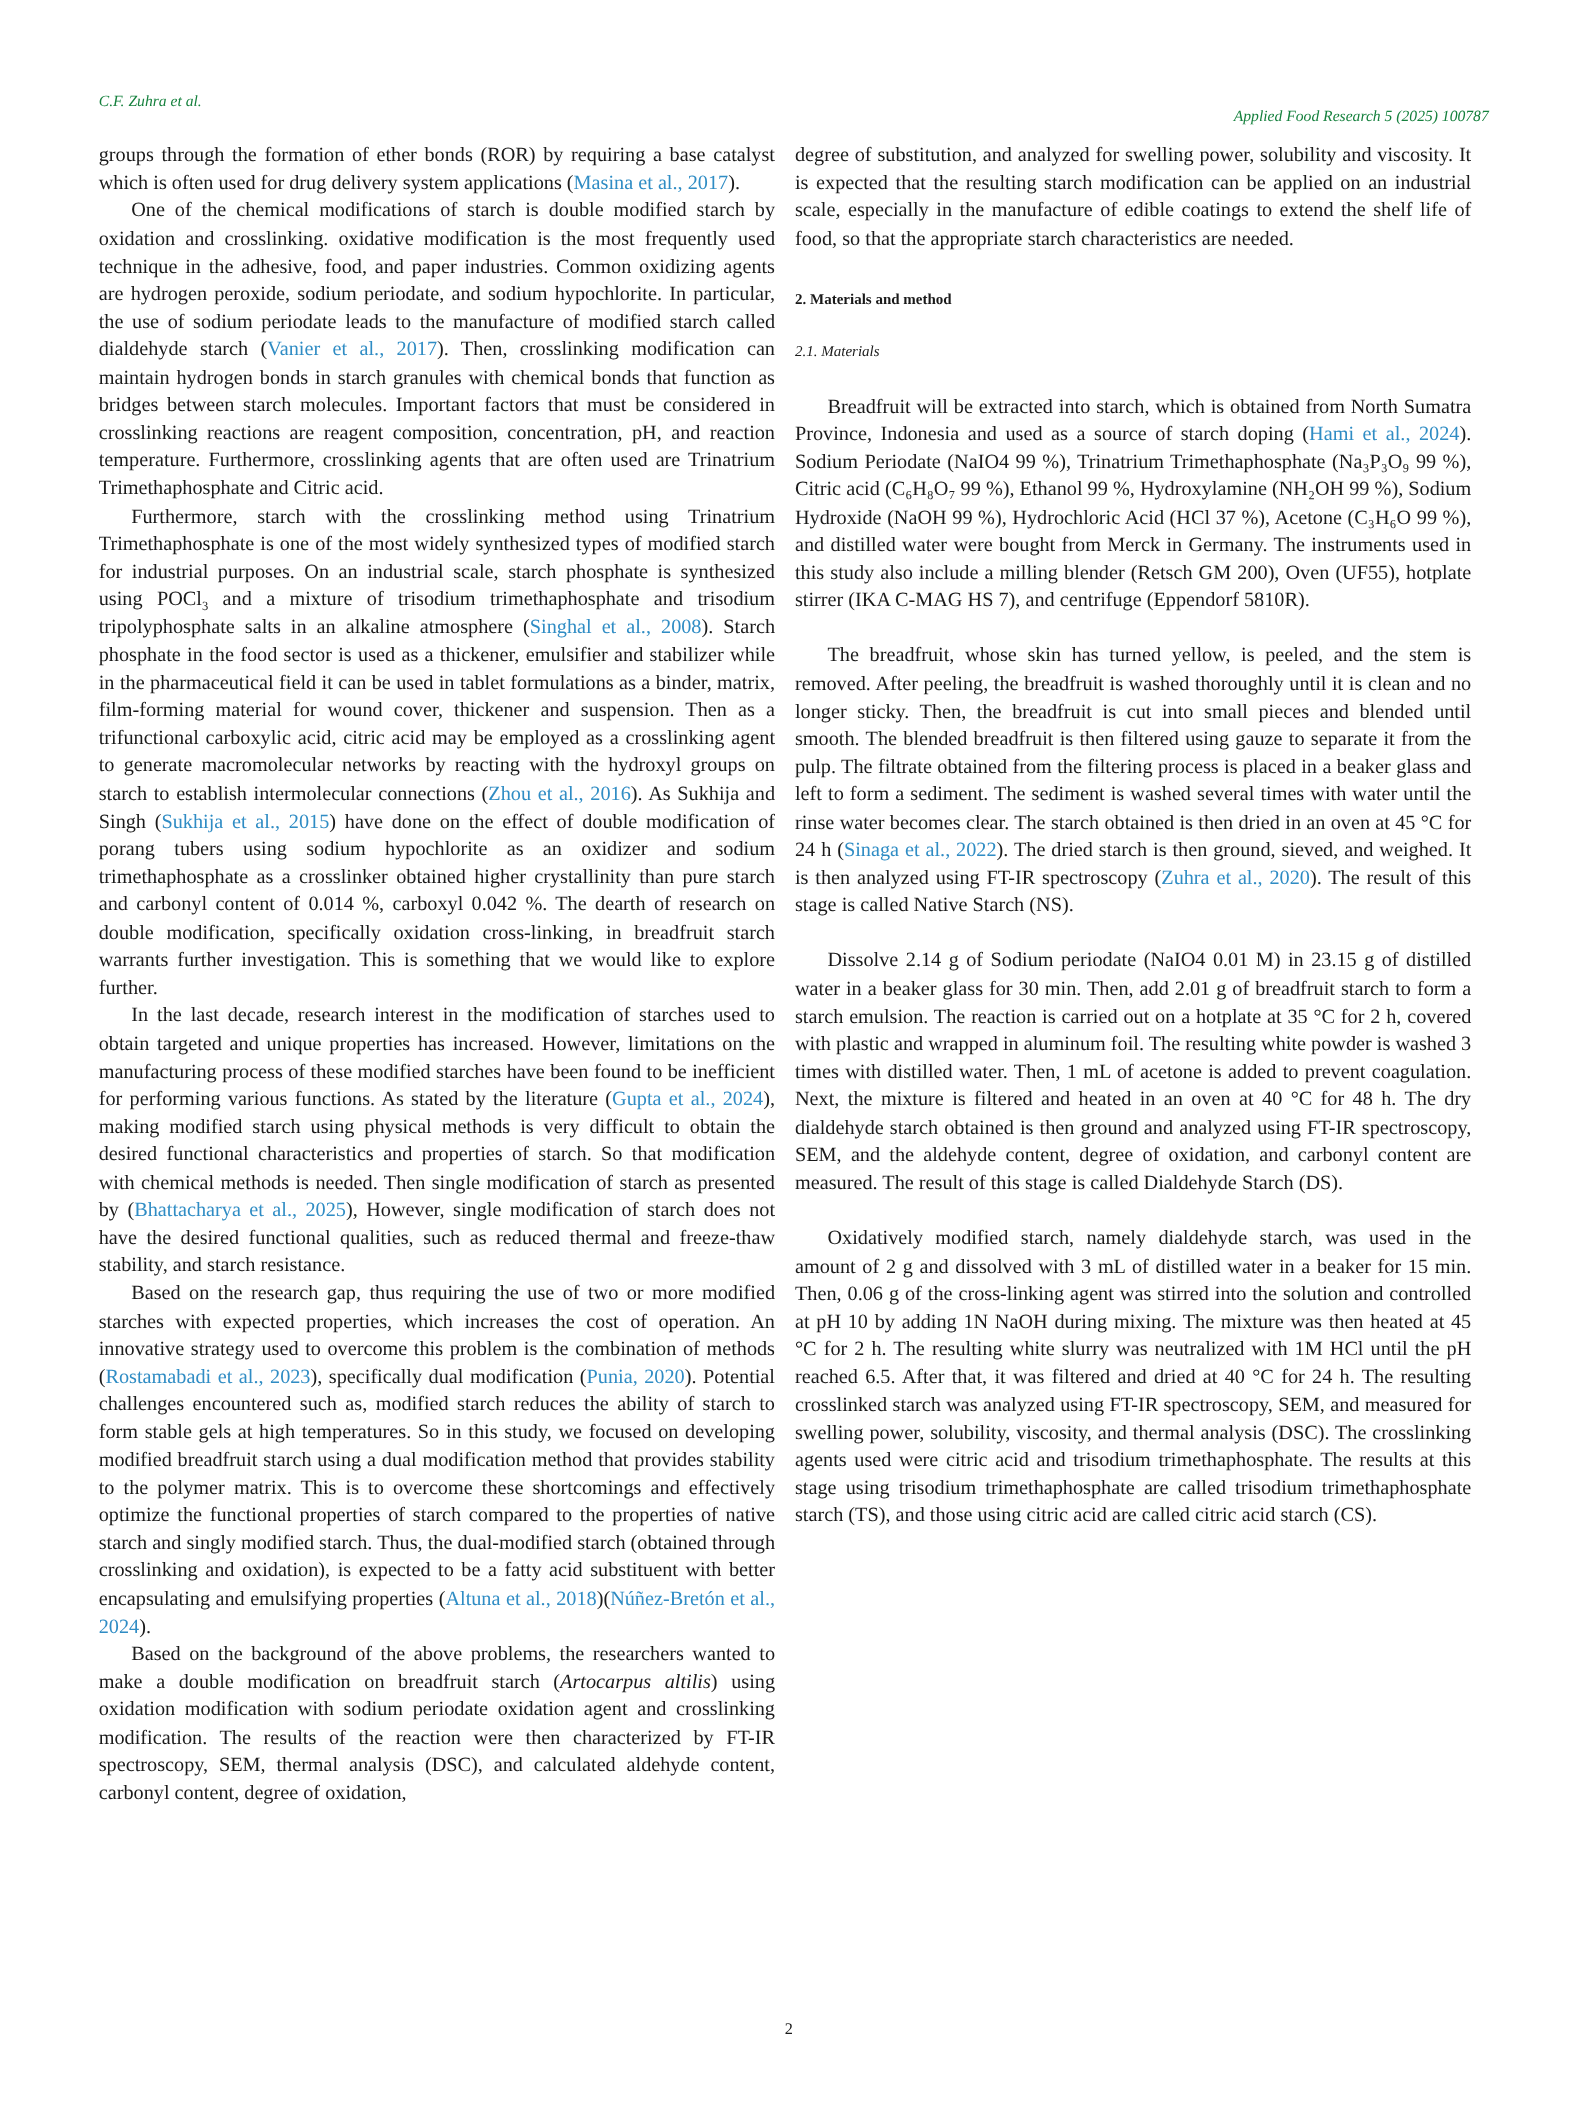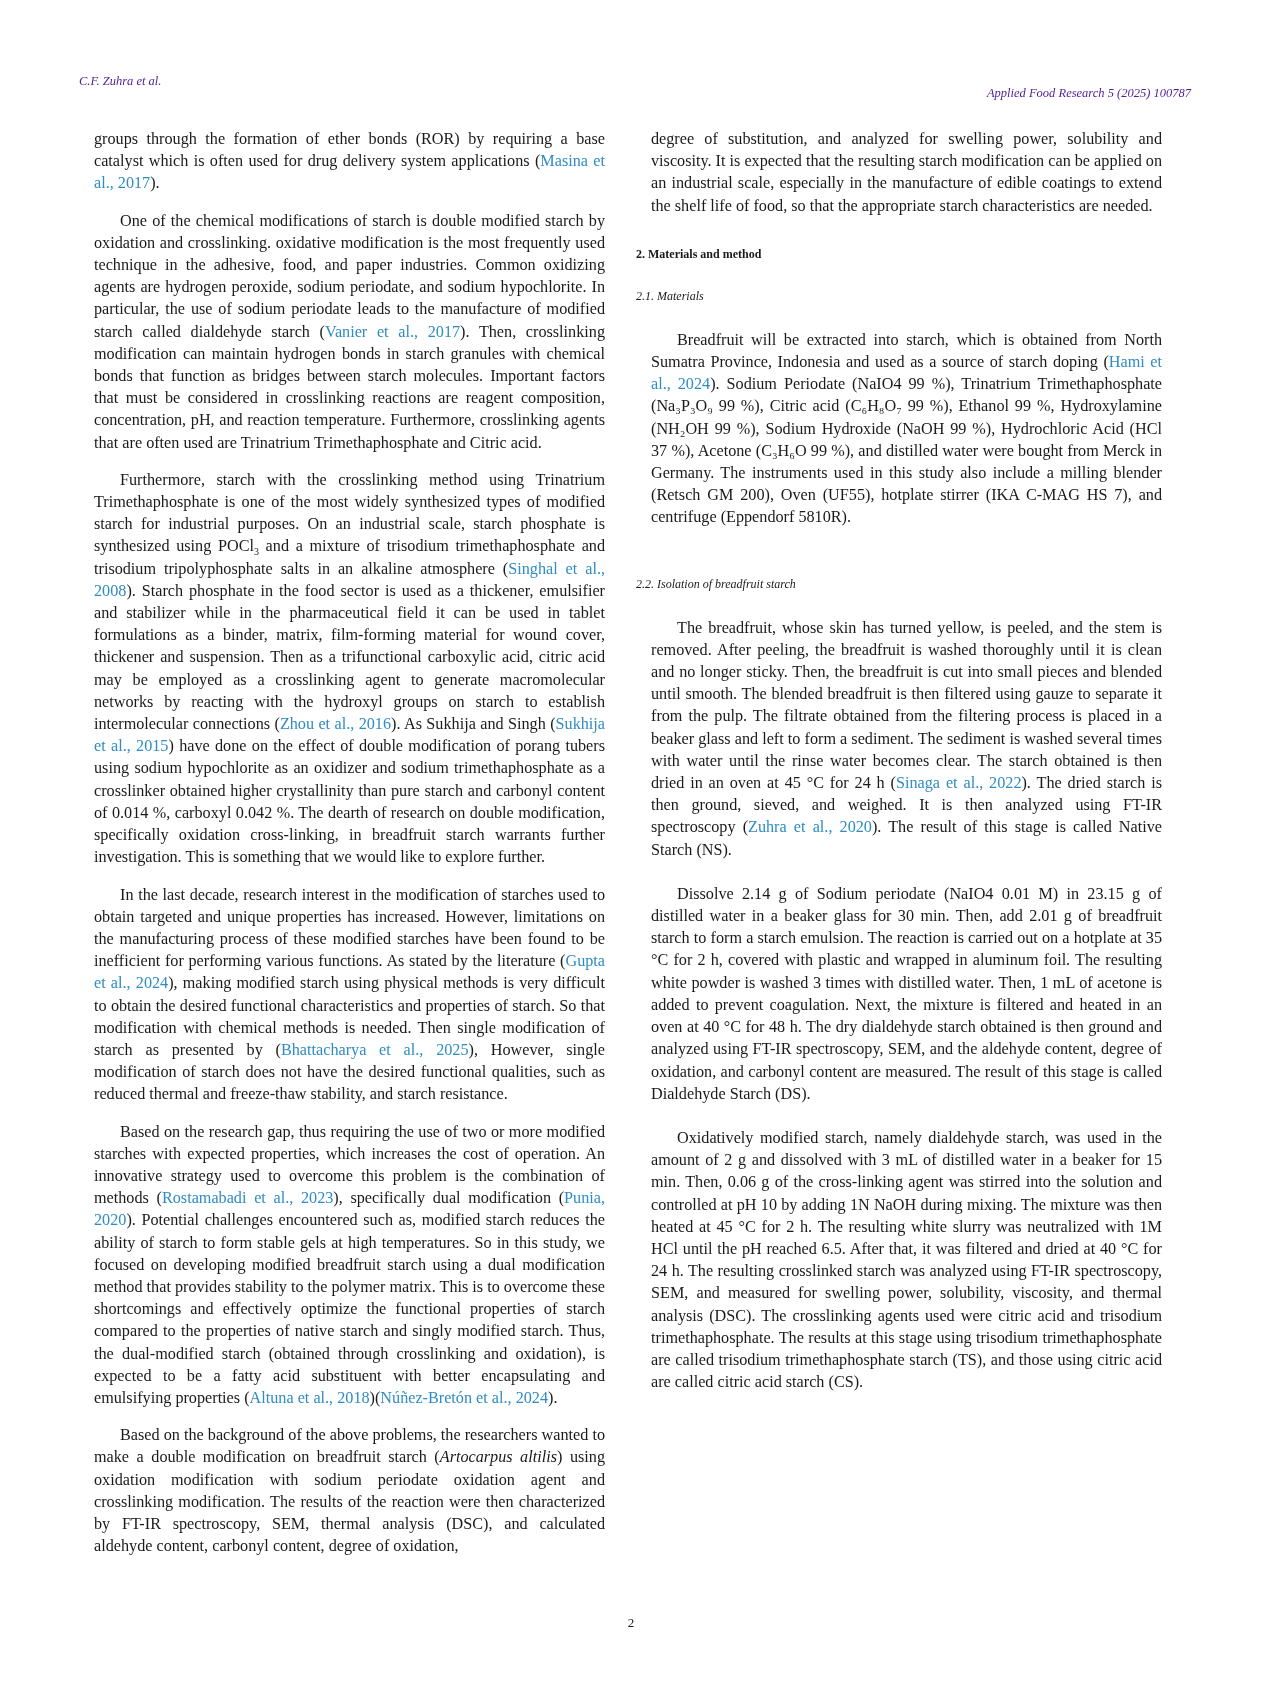--- a/index.html
+++ b/index.html
@@ -1,25 +1,25 @@
 <!DOCTYPE html>
 <html><head>
 <meta charset="utf-8">
 <style>
   html, body { margin: 0; padding: 0; background: #ffffff; }
   body { width: 1262px; height: 1683px; position: relative; overflow: hidden;
          font-family: "Liberation Serif", "DejaVu Serif", serif; color: #1a1a1a; }
-  .running-head { position: absolute; top: 74px; font-size: 12.5px; font-style: italic; color: #4c1d95; }
+  .running-head { position: absolute; top: 74px; font-size: 12.5px; font-style: italic; color: #15803d; }
   .rh-left { left: 79px; }
   .rh-right { right: 71px; margin-top: 12px; }
   .col { position: absolute; top: 113px; width: 541px; font-size: 16.2px; line-height: 22.2px;
          text-align: justify; hyphens: manual; }
   .col-left { left: 79px; }
   .col-right { left: 636px; }
-  .col p { margin: 15px; }
+  .col p { margin: 0; }
   .col p.indent { text-indent: 26px; }
   a.cite { color: #2f8cc4; text-decoration: none; }
   h2.sec { font-size: 12px; font-weight: bold; margin: 26px 0 0 0; line-height: 22px; }
   h3.subsec { font-size: 12px; font-style: italic; font-weight: normal; margin: 20px 0 0 0; line-height: 22px; }
   .gap-after-head { margin-top: 22px !important; }
   .gap-big { margin-top: 44px !important; }
   .page-num { position: absolute; top: 1615px; left: 0; width: 1262px; text-align: center; font-size: 13px; }
   sub { font-size: 10px; line-height: 0; }
   em { font-style: italic; }
 </style>
@@ -53,21 +53,20 @@
 <div class="col col-right">
   <p>degree of substitution, and analyzed for swelling power, solubility and viscosity. It is expected that the resulting starch modification can be applied on an industrial scale, especially in the manufacture of edible coatings to extend the shelf life of food, so that the appropriate starch characteristics are needed.</p>
 
   <h2 class="sec">2.  Materials and method</h2>
 
   <h3 class="subsec">2.1.  Materials</h3>
   <p class="indent gap-after-head">
     <span>Breadfruit will be extracted into starch, which is obtained from North Sumatra Province, Indonesia and used as a source of starch doping (</span><a class="cite">Hami et al., 2024</a><span>). Sodium Periodate (NaIO4 99 %), Trinatrium Tri­methaphosphate (Na₃P₃O₉ 99 %), Citric acid (C₆H₈O₇ 99 %), Ethanol 99 %, Hydroxylamine (NH₂OH 99 %), Sodium Hydroxide (NaOH 99 %), Hydrochloric Acid (HCl 37 %), Acetone (C₃H₆O 99 %), and distilled water were bought from Merck in Germany. The instruments used in this study also include a milling blender (Retsch GM 200), Oven (UF55), hotplate stirrer (IKA C-MAG HS 7), and centrifuge (Eppendorf 5810R).</span>
   </p>
 
-  <h3 class="subsec gap-big">2.2.  Isolation of breadfruit starch</h3>
   <p class="indent gap-after-head">
     <span>The breadfruit, whose skin has turned yellow, is peeled, and the stem is removed. After peeling, the breadfruit is washed thoroughly until it is clean and no longer sticky. Then, the breadfruit is cut into small pieces and blended until smooth. The blended breadfruit is then filtered using gauze to separate it from the pulp. The filtrate obtained from the filtering process is placed in a beaker glass and left to form a sediment. The sediment is washed several times with water until the rinse water becomes clear. The starch obtained is then dried in an oven at 45 °C for 24 h (</span><a class="cite">Sinaga et al., 2022</a><span>). The dried starch is then ground, sieved, and weighed. It is then analyzed using FT-IR spectroscopy (</span><a class="cite">Zuhra et al., 2020</a><span>). The result of this stage is called Native Starch (NS).</span>
   </p>
 
   <p class="indent gap-after-head">Dissolve 2.14 g of Sodium periodate (NaIO4 0.01 M) in 23.15 g of distilled water in a beaker glass for 30 min. Then, add 2.01 g of bread­fruit starch to form a starch emulsion. The reaction is carried out on a hotplate at 35 °C for 2 h, covered with plastic and wrapped in aluminum foil. The resulting white powder is washed 3 times with distilled water. Then, 1 mL of acetone is added to prevent coagulation. Next, the mixture is filtered and heated in an oven at 40 °C for 48 h. The dry dialdehyde starch obtained is then ground and analyzed using FT-IR spectroscopy, SEM, and the aldehyde content, degree of oxidation, and carbonyl content are measured. The result of this stage is called Dialdehyde Starch (DS).</p>
 
   <p class="indent gap-after-head">Oxidatively modified starch, namely dialdehyde starch, was used in the amount of 2 g and dissolved with 3 mL of distilled water in a beaker for 15 min. Then, 0.06 g of the cross-linking agent was stirred into the solution and controlled at pH 10 by adding 1N NaOH during mixing. The mixture was then heated at 45 °C for 2 h. The resulting white slurry was neutralized with 1M HCl until the pH reached 6.5. After that, it was filtered and dried at 40 °C for 24 h. The resulting crosslinked starch was analyzed using FT-IR spectroscopy, SEM, and measured for swelling power, solubility, viscosity, and thermal analysis (DSC). The cross­linking agents used were citric acid and trisodium trimethaphosphate. The results at this stage using trisodium trimethaphosphate are called trisodium trimethaphosphate starch (TS), and those using citric acid are called citric acid starch (CS).</p>
 </div>
 
 <div class="page-num">2</div>

